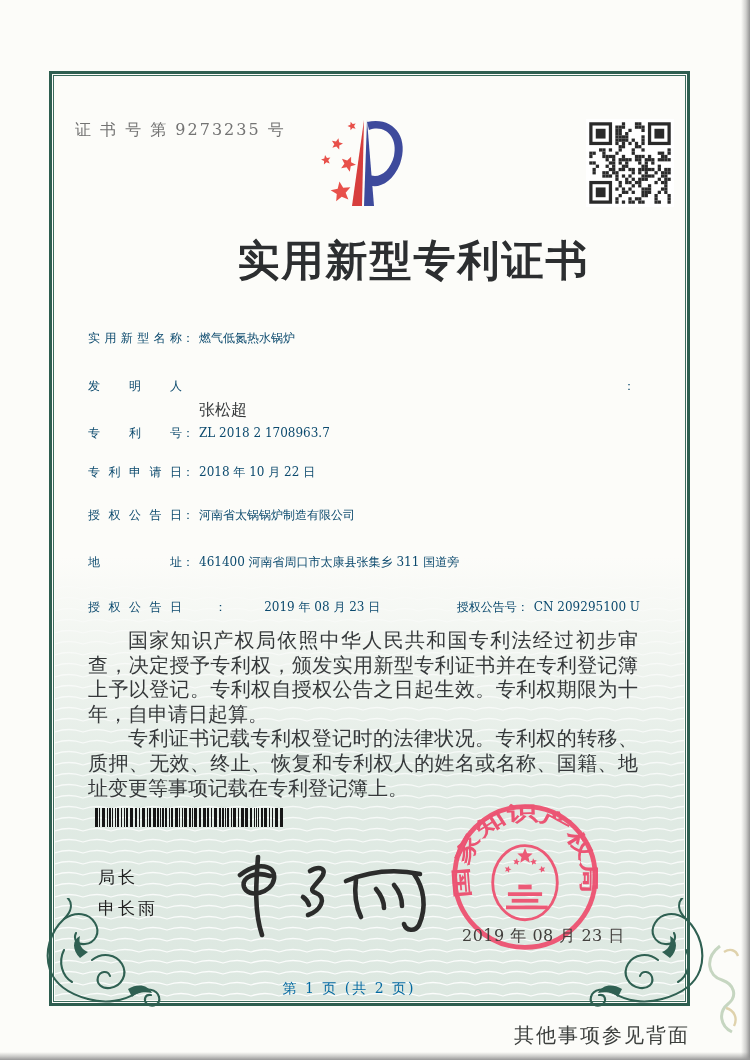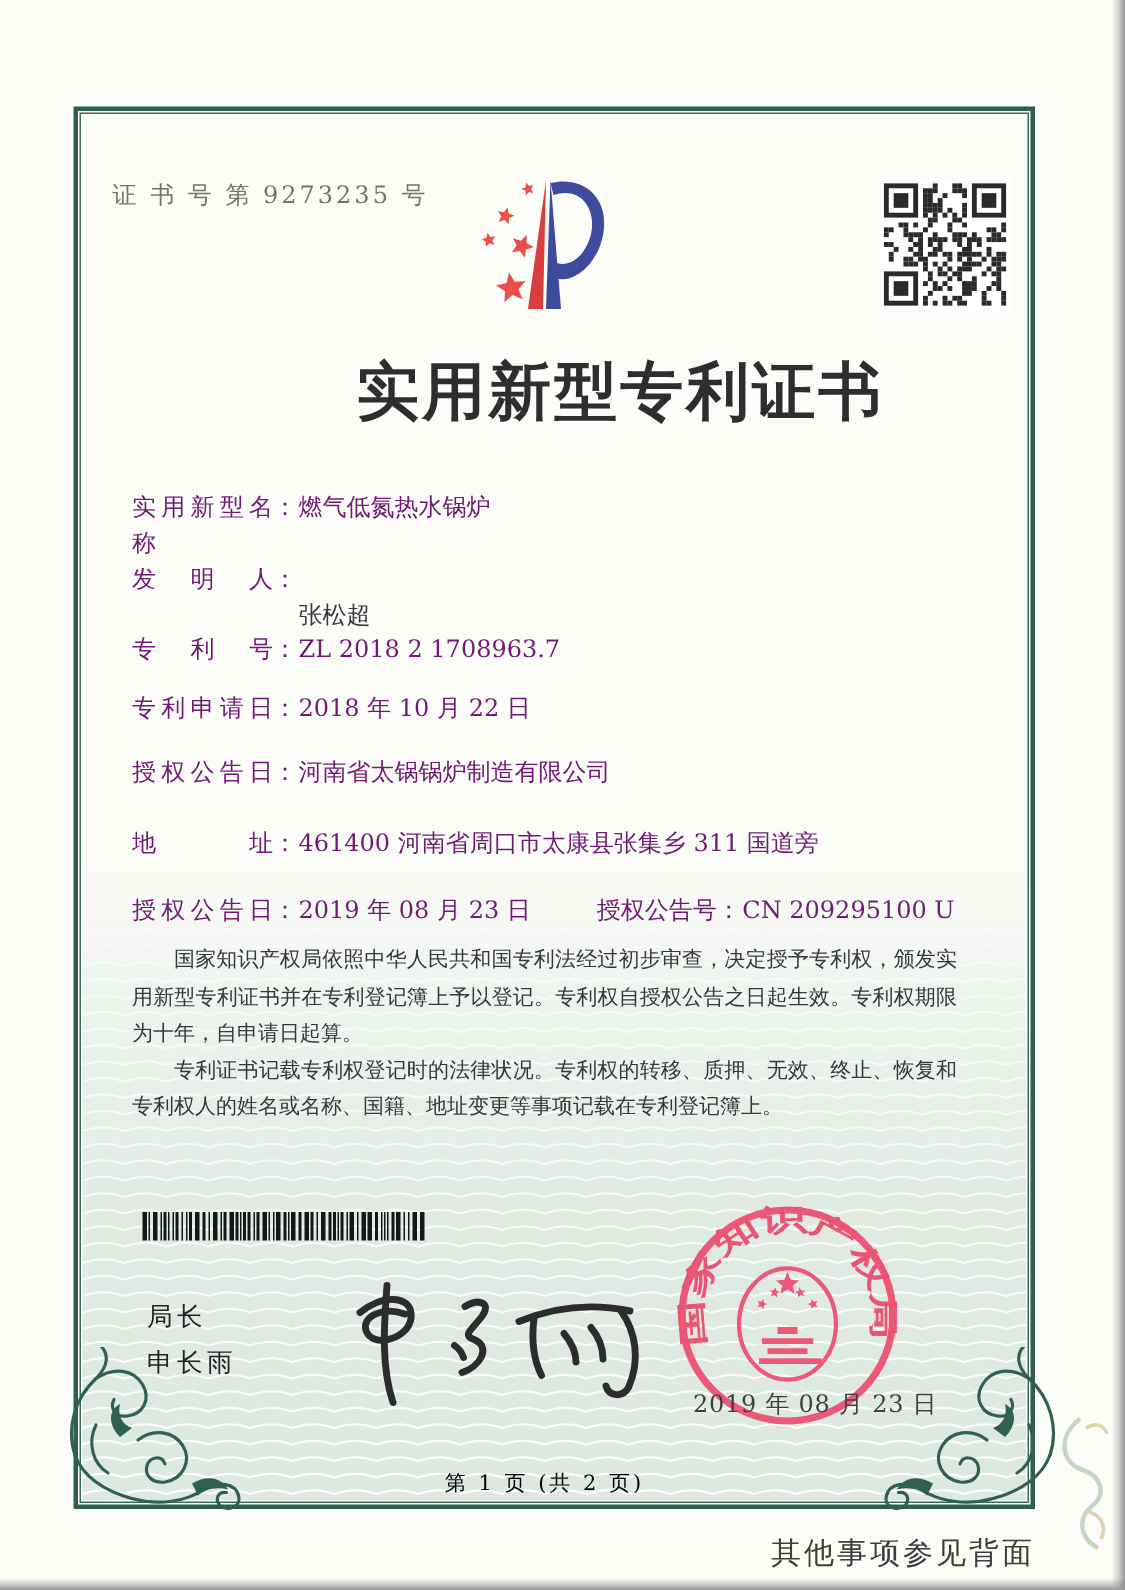--- a/index.html
+++ b/index.html
@@ -16,43 +16,43 @@
         -webkit-mask-image:linear-gradient(180deg,transparent 0%,transparent 50%,rgba(0,0,0,.7) 66%,#000 100%);
         mask-image:linear-gradient(180deg,transparent 0%,transparent 50%,rgba(0,0,0,.7) 66%,#000 100%);}
   .waves-wrap svg{display:block}
 
   .cert-no{position:absolute;left:75px;top:120px;font-size:16px;letter-spacing:2px;color:#737373;}
   .logo{position:absolute;left:312px;top:112px;}
   .qr{position:absolute;left:586px;top:119px;background:#fff;}
   .title{position:absolute;left:49px;top:233px;width:641px;text-align:center;
          font-size:42px;font-weight:700;letter-spacing:2px;color:#2c2e30;margin-left:44px;}
 
-  .row{position:absolute;left:88px;width:552px;display:flex;font-size:16px;line-height:24px;color:#701a75;}
+  .row{position:absolute;left:88px;width:552px;display:flex;font-size:12px;line-height:24px;color:#0c4a6e;justify-content:space-between;}
   .lab{flex:none;width:94px;text-align:justify;text-align-last:justify;}
   .colon{flex:none;width:17px;}
   .val{flex:1;}
   .val2-indent{position:absolute;left:199px;font-size:16px;line-height:24px;color:#35383a;}
   .pair2{display:flex;margin-left:44px;}
   .pair2 .lab2{flex:none;}
 
-  .paras{position:absolute;left:88px;top:628px;width:550px;font-size:14px;line-height:24.6px;
+  .paras{position:absolute;left:88px;top:628px;width:550px;font-size:20px;line-height:24.6px;
          text-align:justify;color:#35383a;}
   .paras p{margin:0;text-indent:2em;}
 
   .barcode{position:absolute;left:95px;top:808px;width:192px;height:19px;display:flex;align-items:stretch;}
   .barcode i{background:#161616;flex:none;}
 
   .officer{position:absolute;left:98px;font-family:"DejaVu Sans","Liberation Sans",sans-serif;
            font-size:17px;letter-spacing:3px;color:#222;}
   .sig{position:absolute;left:218px;top:845px;}
   .seal{position:absolute;left:449px;top:801px;opacity:.92;}
   .seal-date{position:absolute;left:462px;top:926px;font-size:16px;letter-spacing:.5px;color:#413f3c;}
 
   .page-info{position:absolute;left:49px;top:980px;width:600px;text-align:center;
-             font-size:14px;letter-spacing:2px;color:#000000;padding-left:14px;}
+             font-size:14px;letter-spacing:2px;color:#0369a1;}
   .footer-note{position:absolute;left:0;top:1022px;width:690px;text-align:right;
              font-size:20px;letter-spacing:2px;color:#3b3e3c;}
 
   .flourish{position:absolute;top:898px;pointer-events:none;}
   .flourish.left{left:36px;}
   .flourish.right{left:564px;transform:scaleX(-1);}
   .dragon{position:absolute;left:694px;top:938px;opacity:.55;}
 
   .edge-r{position:absolute;top:0;right:0;width:9px;height:100%;
           background:linear-gradient(90deg,rgba(140,140,140,0),rgba(140,140,140,.4) 55%,#929292);}

